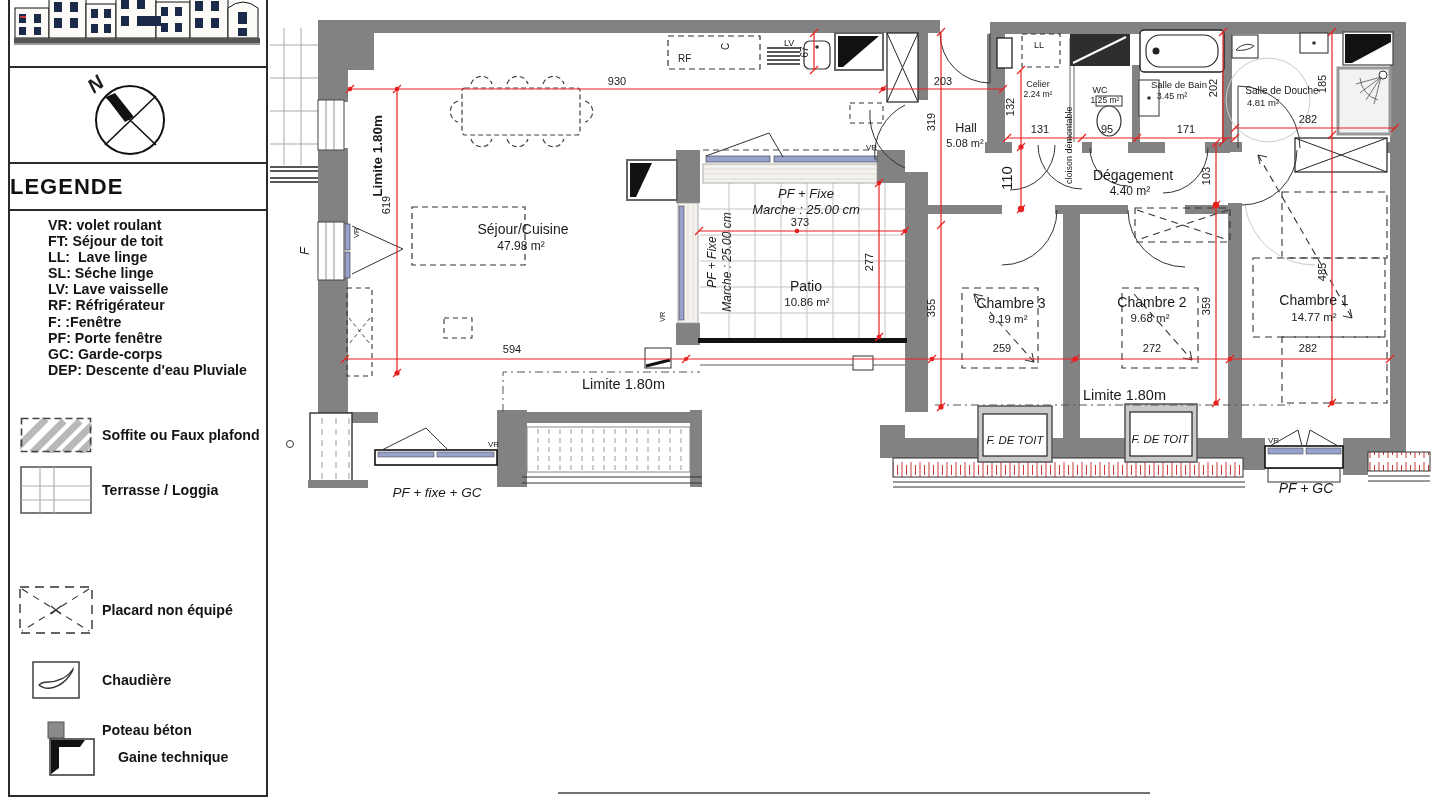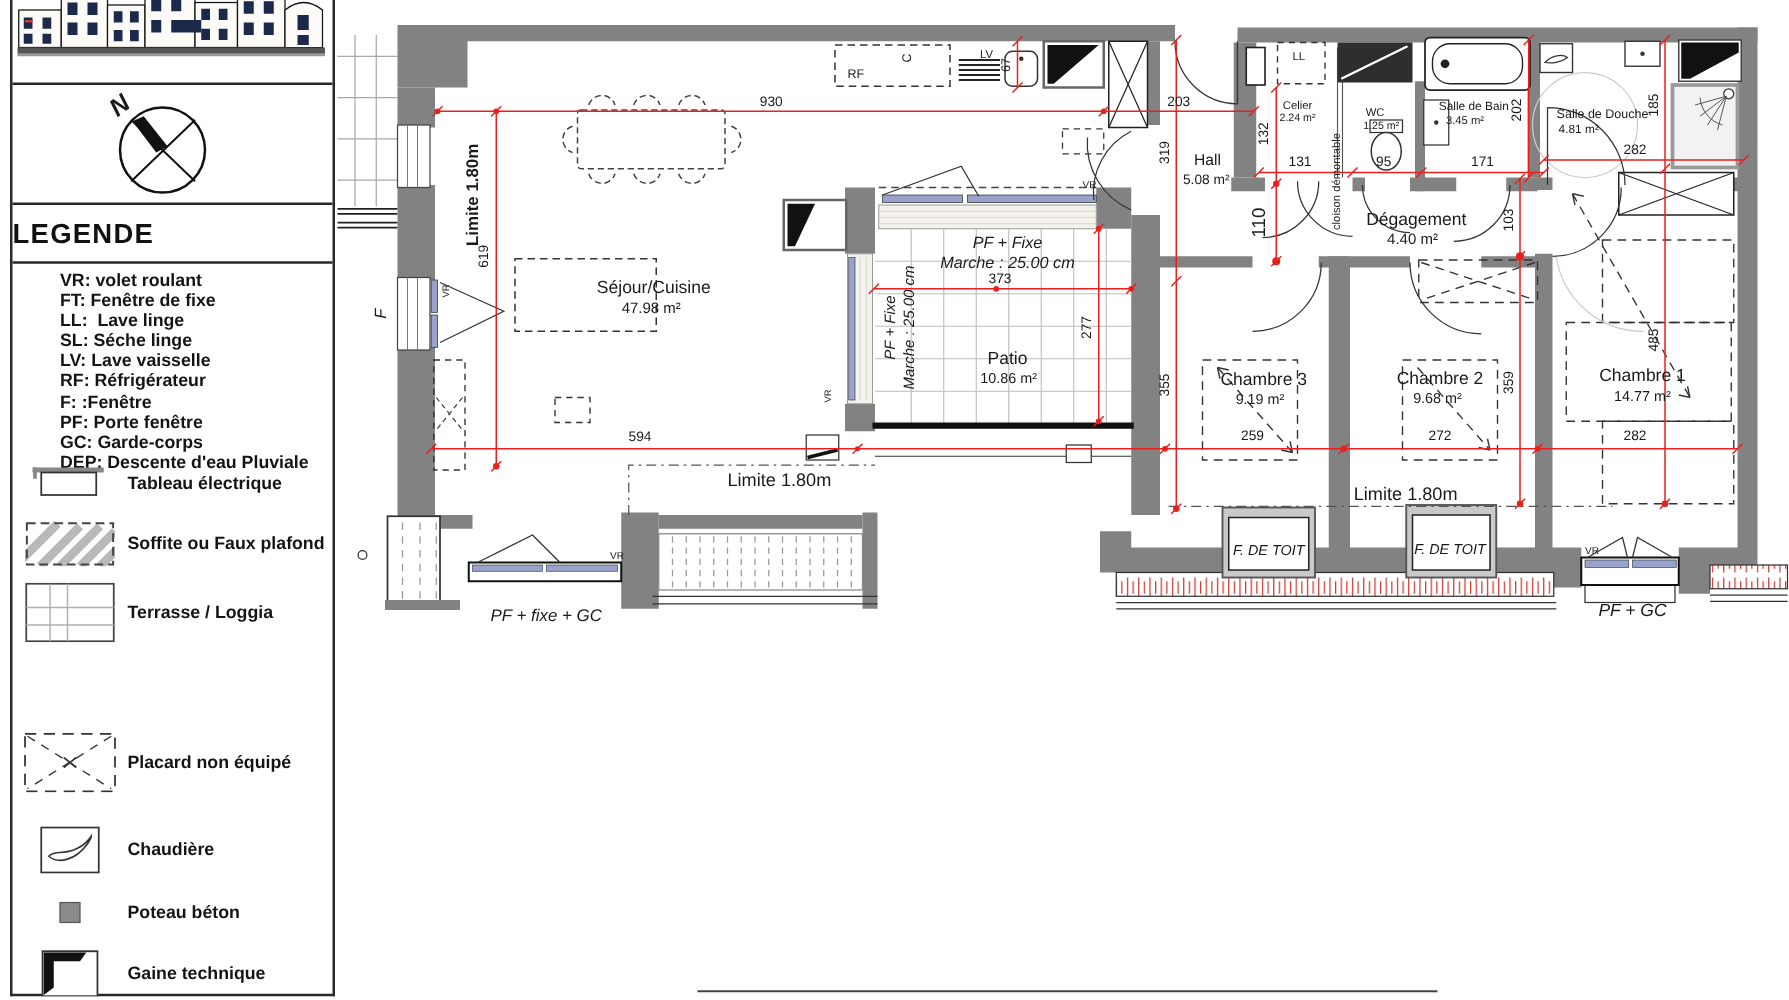--- a/index.html
+++ b/index.html
@@ -408,41 +408,31 @@
     </svg>
   </div>
 
   <div class="lsec" id="sec-title">
     <span id="legend-title">LEGENDE</span>
   </div>
 
   <div class="lsec" id="sec-body">
     <div id="abbrev">
       <div>VR: volet roulant</div>
-      <div>FT: Fenêtre de fixe</div>
+      <div>FT: Séjour de toit</div>
       <div>LL:  Lave linge</div>
       <div>SL: Séche linge</div>
       <div>LV: Lave vaisselle</div>
       <div>RF: Réfrigérateur</div>
       <div>F: :Fenêtre</div>
       <div>PF: Porte fenêtre</div>
       <div>GC: Garde-corps</div>
       <div>DEP: Descente d'eau Pluviale</div>
     </div>
 
-    <div class="sym-row" style="top:160px;height:32px;">
-      <span class="sym-icon">
-        <svg width="62" height="28" viewBox="0 0 62 28">
-              <path d="M1,3 H58" stroke="#888" stroke-width="4"></path>
-              <path d="M3,1 V10" stroke="#888" stroke-width="3"></path>
-              <rect x="8" y="5" width="44" height="18" fill="#fff" stroke="#333" stroke-width="1.4"></rect>
-            </svg>
-      </span>
-      <span class="sym-label">Tableau électrique</span>
-    </div>
 
     <div class="sym-row" style="top:252px;height:54px;">
       <span class="sym-icon">
         <svg width="72" height="48" viewBox="0 0 72 48">
               <rect x="1" y="1" width="70" height="46" fill="#fff" stroke="#444" stroke-width="1.4"></rect>
               <path d="M20,1 V47 M34,1 V47 M1,20 H71 M1,34 H71" stroke="#b0b0b0" stroke-width="1.2"></path>
             </svg>
       </span>
       <span class="sym-label">Terrasse / Loggia</span>
     </div>
@@ -483,21 +473,21 @@
 
     <div class="sym-row" style="top:505px;height:28px;">
       <span class="sym-icon">
         <svg width="18" height="18" viewBox="0 0 18 18">
               <rect x="1" y="1" width="16" height="16" fill="#8a8a8a" stroke="#555" stroke-width="1"></rect>
             </svg>
       </span>
       <span class="sym-label">Poteau béton</span>
     </div>
 
-    <div class="sym-row" style="top:546px;height:44px;">
+    <div class="sym-row" style="top:524px;height:44px;padding-left:16px;">
       <span class="sym-icon">
         <svg width="46" height="38" viewBox="0 0 46 38">
               <rect x="1" y="1" width="44" height="36" fill="#fff" stroke="#333" stroke-width="1.5"></rect>
               <polygon points="2,2 36,2 31,9 10,9 10,30 2,36" fill="#111"></polygon>
             </svg>
       </span>
       <span class="sym-label">Gaine technique</span>
     </div>
   </div>
 </div>

